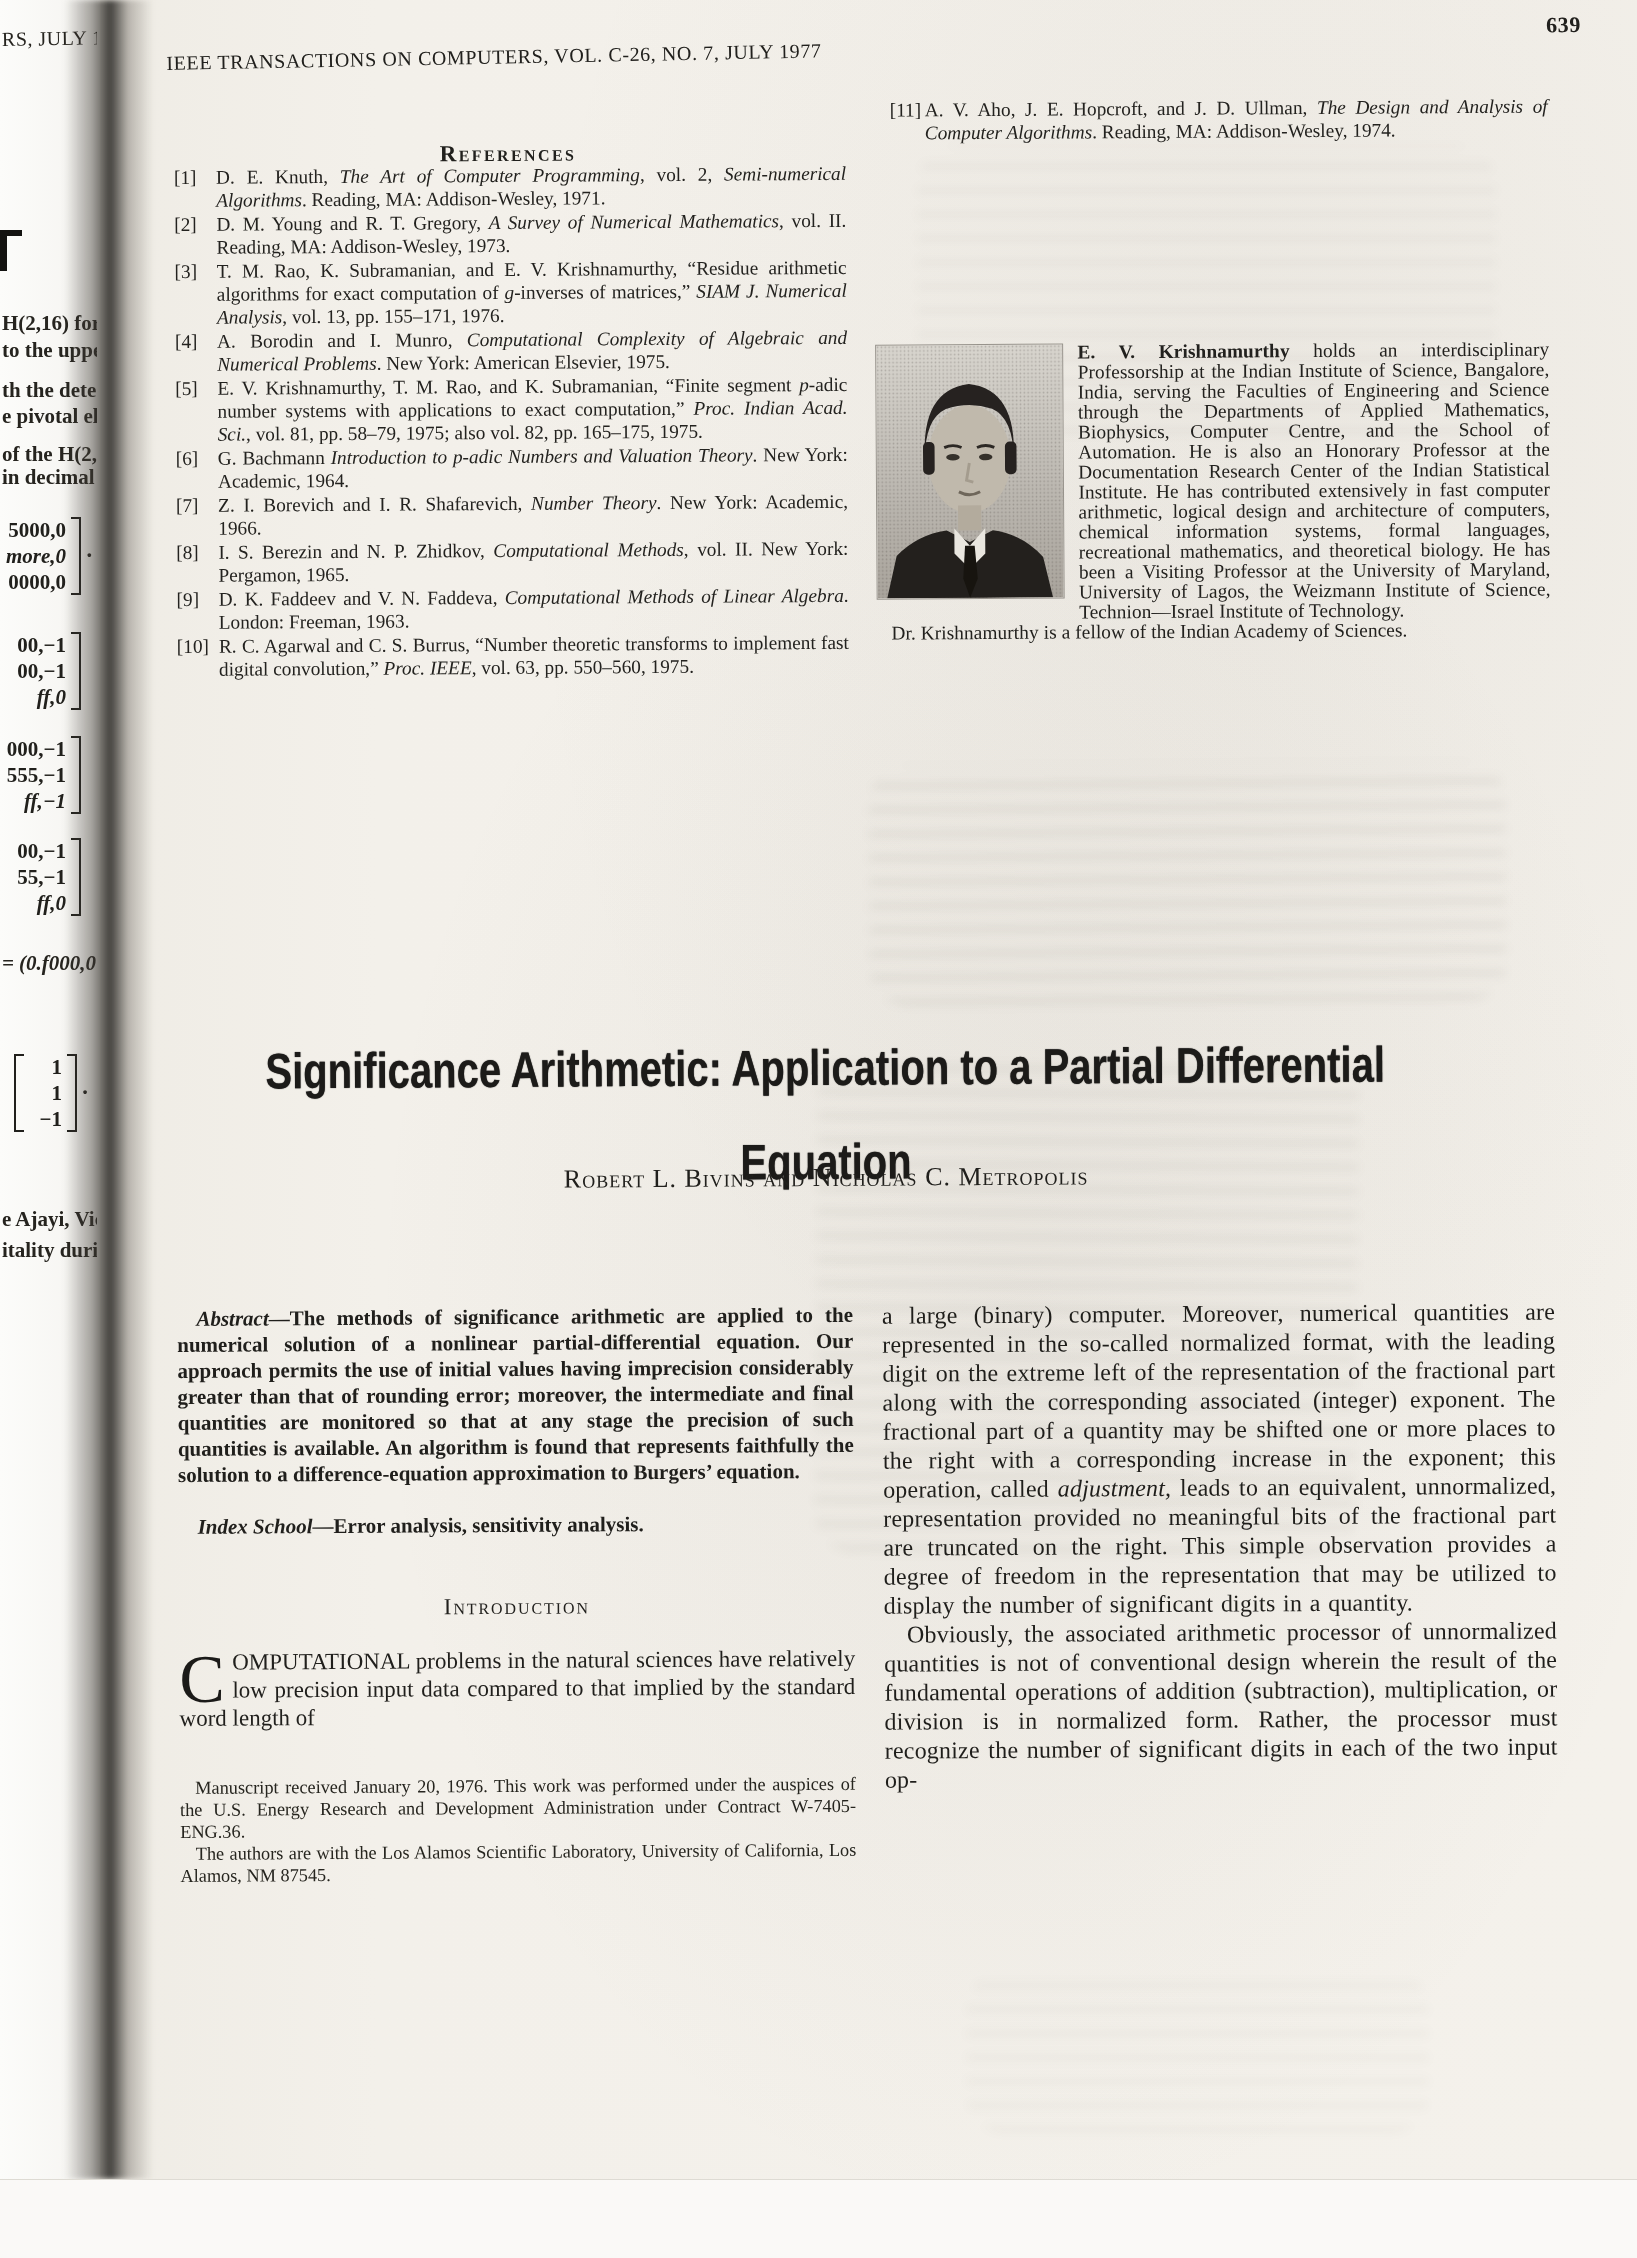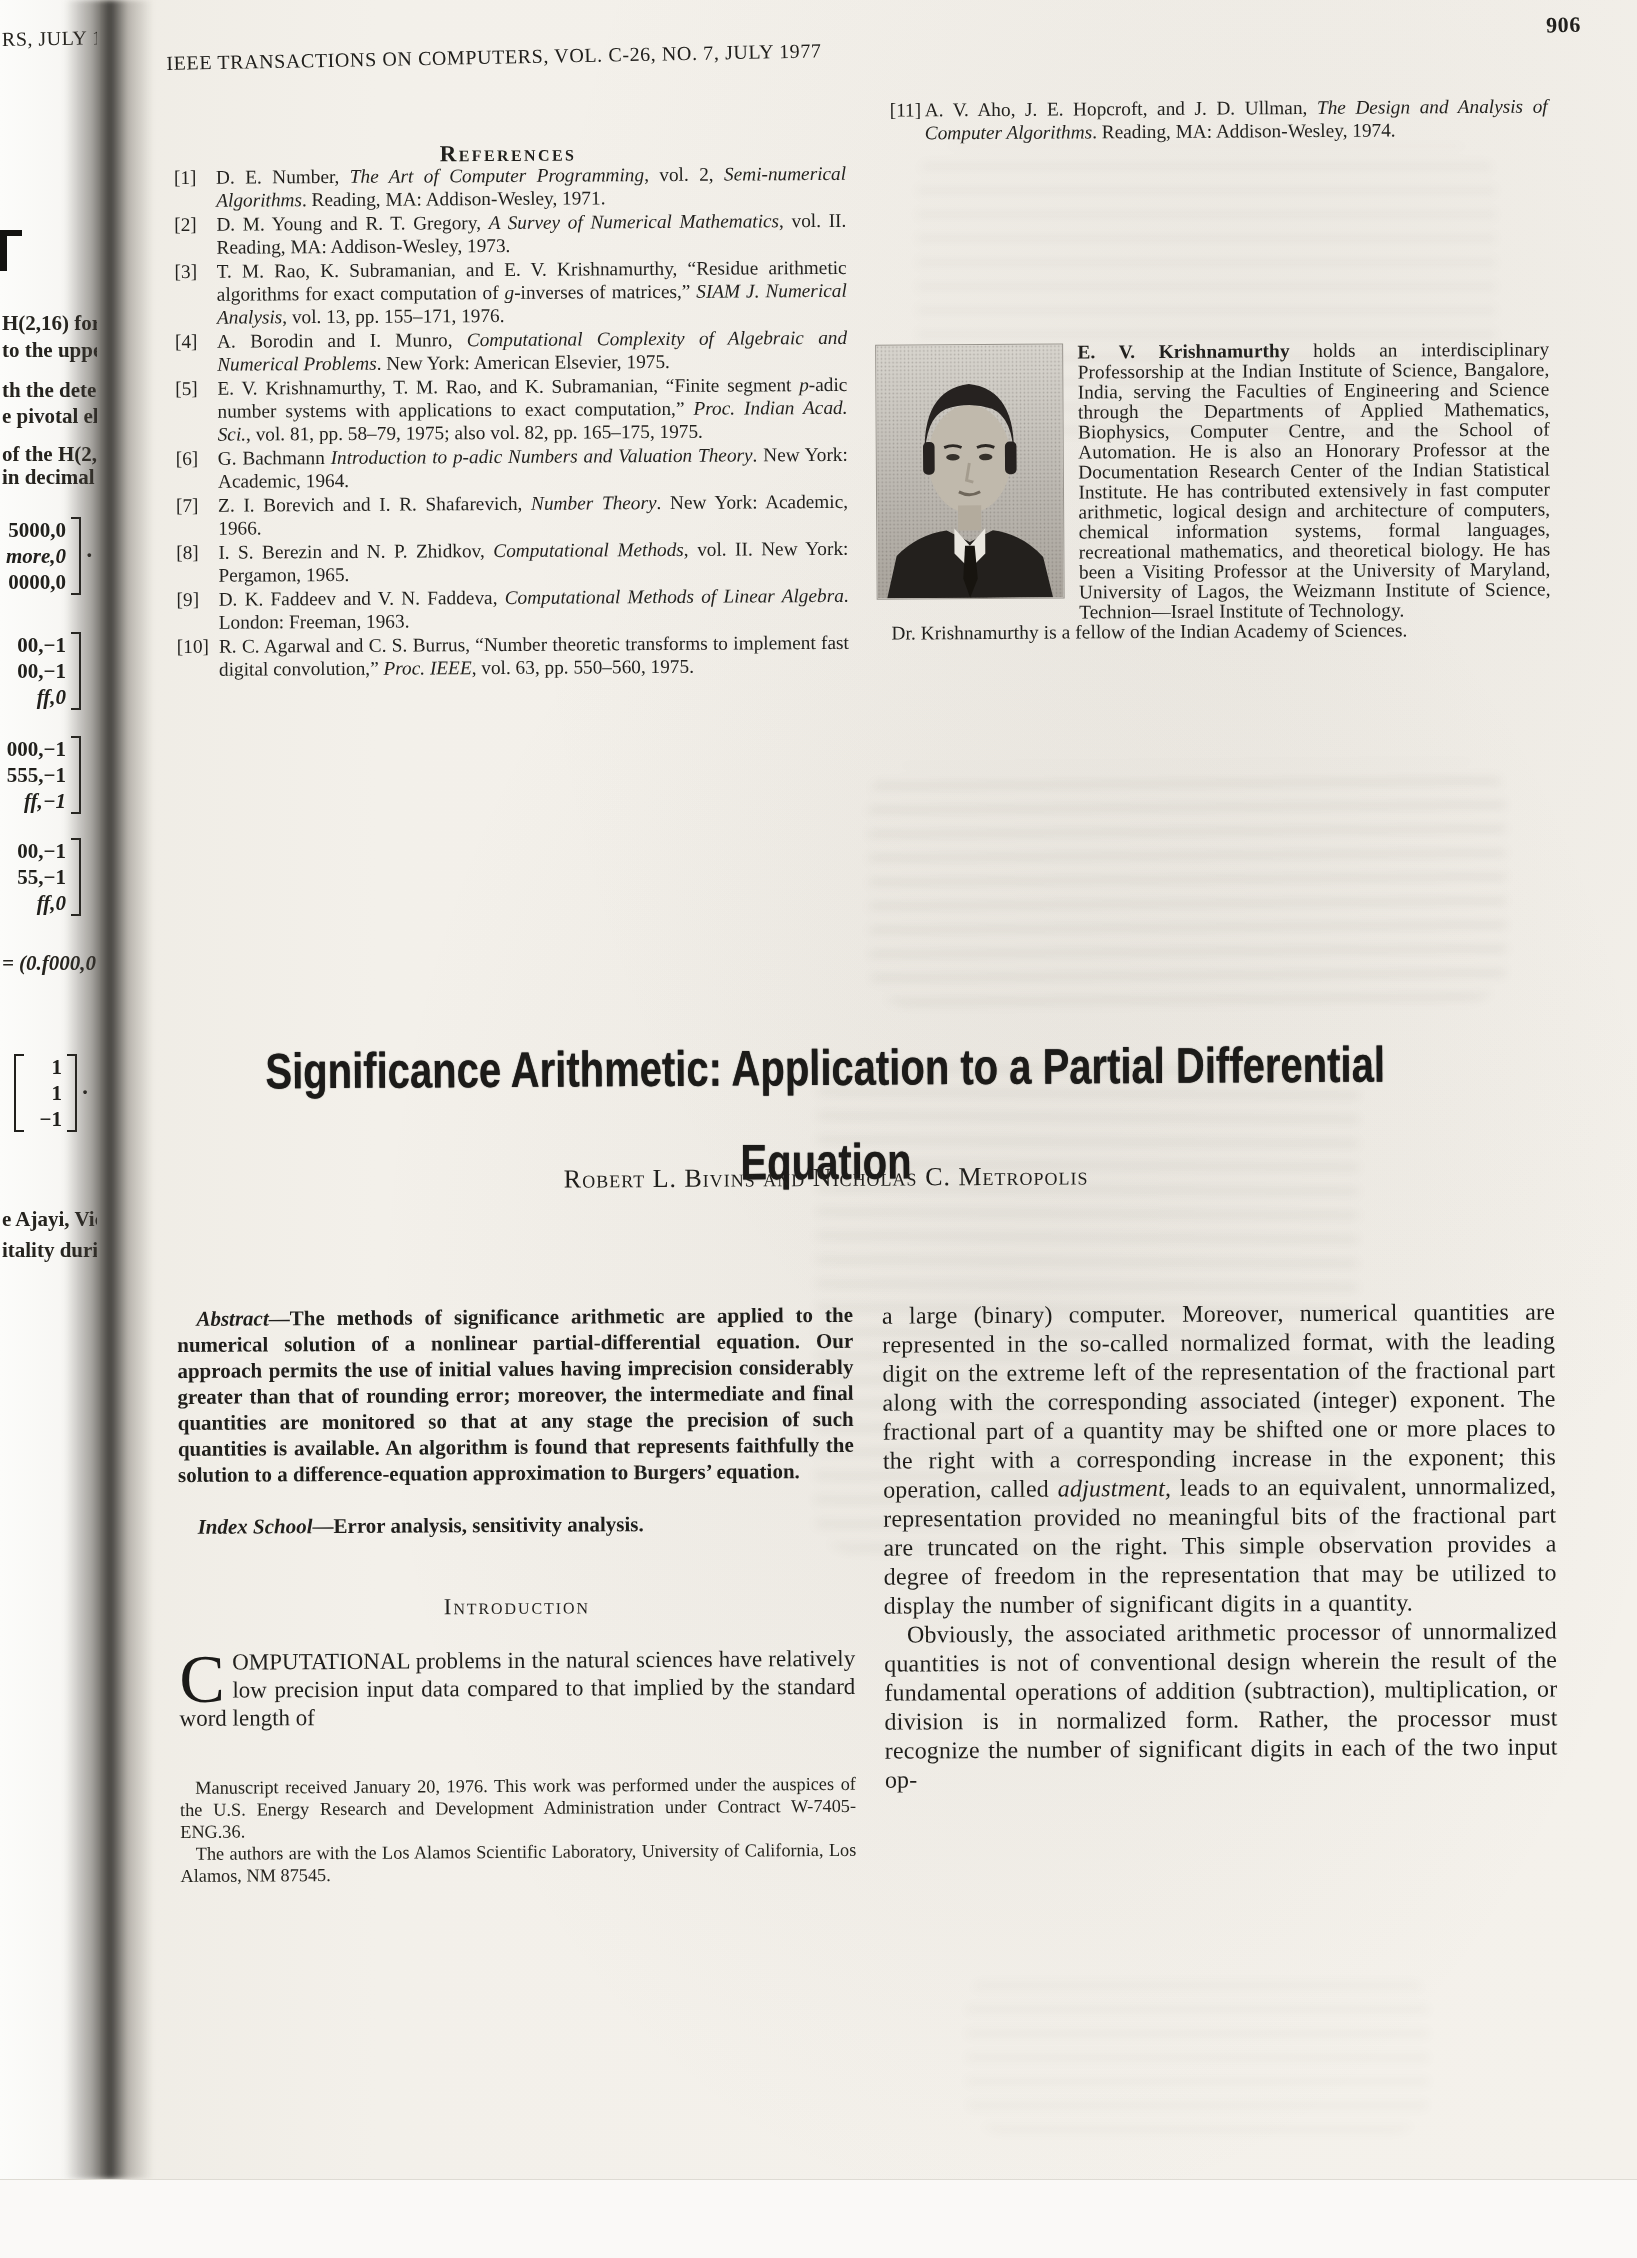--- a/index.html
+++ b/index.html
@@ -163,30 +163,30 @@
 <div class="bottom-strip"></div>
 
 <div class="ghost" style="left:917px;top:145px;width:579px;height:290px;opacity:0.35"></div>
 <div class="ghost" style="left:869px;top:763px;width:637px;height:241px;opacity:0.55;transform:rotate(-0.5deg)"></div>
 <div class="ghost" style="left:816px;top:1052px;width:541px;height:502px;opacity:0.5;transform:rotate(0.4deg)"></div>
 <div class="ghost" style="left:966px;top:1970px;width:463px;height:164px;opacity:0.3"></div>
 
 <div class="content">
 
   <div class="running-head">
-    <span class="pagenum">906</span>
+    <span class="pagenum">639</span>
     <span>IEEE TRANSACTIONS ON COMPUTERS, VOL. C-26, NO. 7, JULY 1977</span>
   </div>
 
   <h3 class="refs-heading">References</h3>
 
   <ol class="refs-list">
     <li class="ref">
       <span class="refnum">[1]</span>
-      <span class="reftext"><span>D. E. Number, </span><span class="seg-i">The Art of Computer Programming</span><span>, vol. 2, </span><span class="seg-i">Semi-numerical Algorithms</span><span>.  Reading, MA: Addison-Wesley, 1971.</span></span>
+      <span class="reftext"><span>D. E. Knuth, </span><span class="seg-i">The Art of Computer Programming</span><span>, vol. 2, </span><span class="seg-i">Semi-numerical Algorithms</span><span>.  Reading, MA: Addison-Wesley, 1971.</span></span>
     </li>
     <li class="ref">
       <span class="refnum">[2]</span>
       <span class="reftext"><span>D. M. Young and R. T. Gregory, </span><span class="seg-i">A Survey of Numerical Mathematics</span><span>, vol. II.  Reading, MA: Addison-Wesley, 1973.</span></span>
     </li>
     <li class="ref">
       <span class="refnum">[3]</span>
       <span class="reftext"><span>T. M. Rao, K. Subramanian, and E. V. Krishnamurthy, “Residue arithmetic algorithms for exact computation of </span><span class="seg-i">g</span><span>-inverses of matrices,” </span><span class="seg-i">SIAM J. Numerical Analysis</span><span>, vol. 13, pp. 155–171, 1976.</span></span>
     </li>
     <li class="ref">

